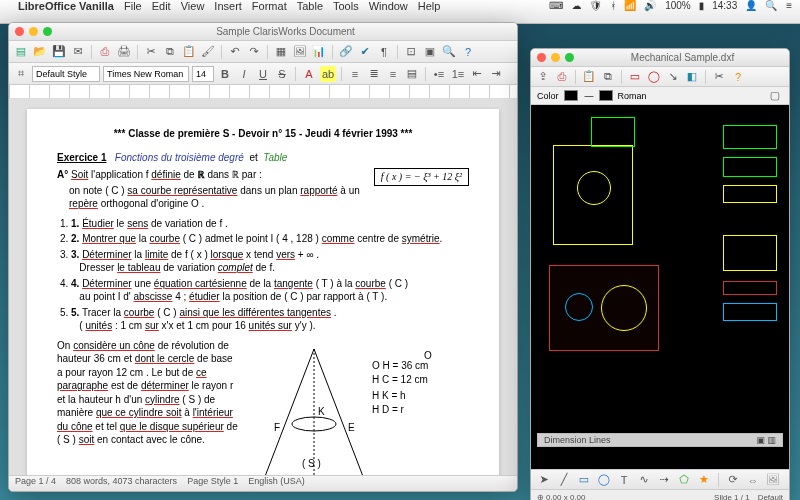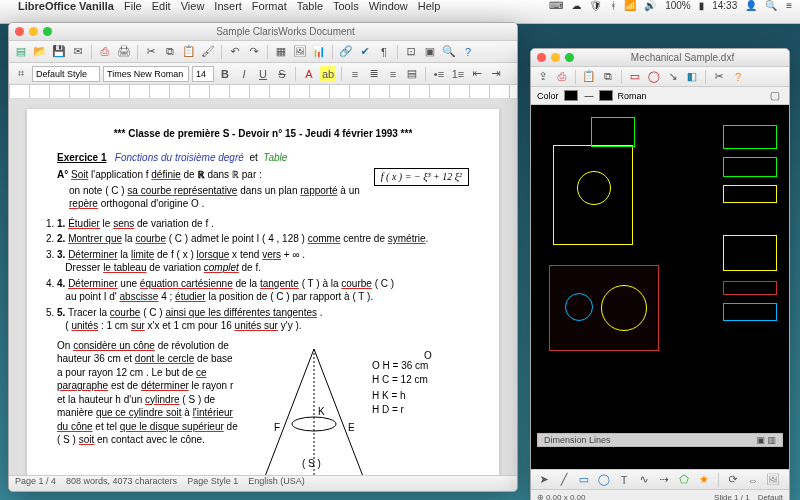--- a/index.html
+++ b/index.html
@@ -30,21 +30,21 @@
 .ruler { height: 14px; background: #fff; border-bottom: 1px solid #ddd; position: relative; font-size: 7px; color: #888; }
 .ruler::before { content:""; position:absolute; inset:0; background: repeating-linear-gradient(90deg, #ccc 0 1px, transparent 1px 20px); }
 
 .doc-area { flex: 1; background: #e0e0e0; overflow: auto; padding: 10px 18px; }
 .page { background: #fff; box-shadow: 0 1px 4px rgba(0,0,0,0.2); padding: 18px 30px; font-family: "Times New Roman", serif; font-size: 10px; color: #000; line-height: 1.35; position: relative; min-height: 420px; }
 .page .title { text-align: center; font-weight: bold; margin-bottom: 10px; }
 .page .ex-head { margin: 6px 0 4px; }
 .page .ex-head b { text-decoration: underline; }
 .page .ex-head i { color: #2a3cad; font-style: italic; }
 .page .ex-head .sp { color: #2a8c2a; font-style: italic; }
-.page ol { margin-left: 0; }
+.page ol { margin-left: 14px; }
 .page li { margin-bottom: 2px; }
 .u { text-decoration: underline; text-decoration-color: #d22; }
 .page .formula { float: right; border: 1px solid #000; padding: 1px 6px; margin-left: 6px; font-family: serif; font-style: italic; }
 .diagram-row { display: flex; margin-top: 6px; gap: 6px; }
 .para-col { flex: 0 0 44%; font-size: 10px; }
 .svg-col { flex: 1; }
 
 .statusbar { height: 16px; background: linear-gradient(#f6f6f6,#e4e4e4); border-top: 1px solid #ccc; display: flex; align-items: flex-start; font-size: 9px; color: #555; padding: 0 6px; gap: 10px; }
 
 

